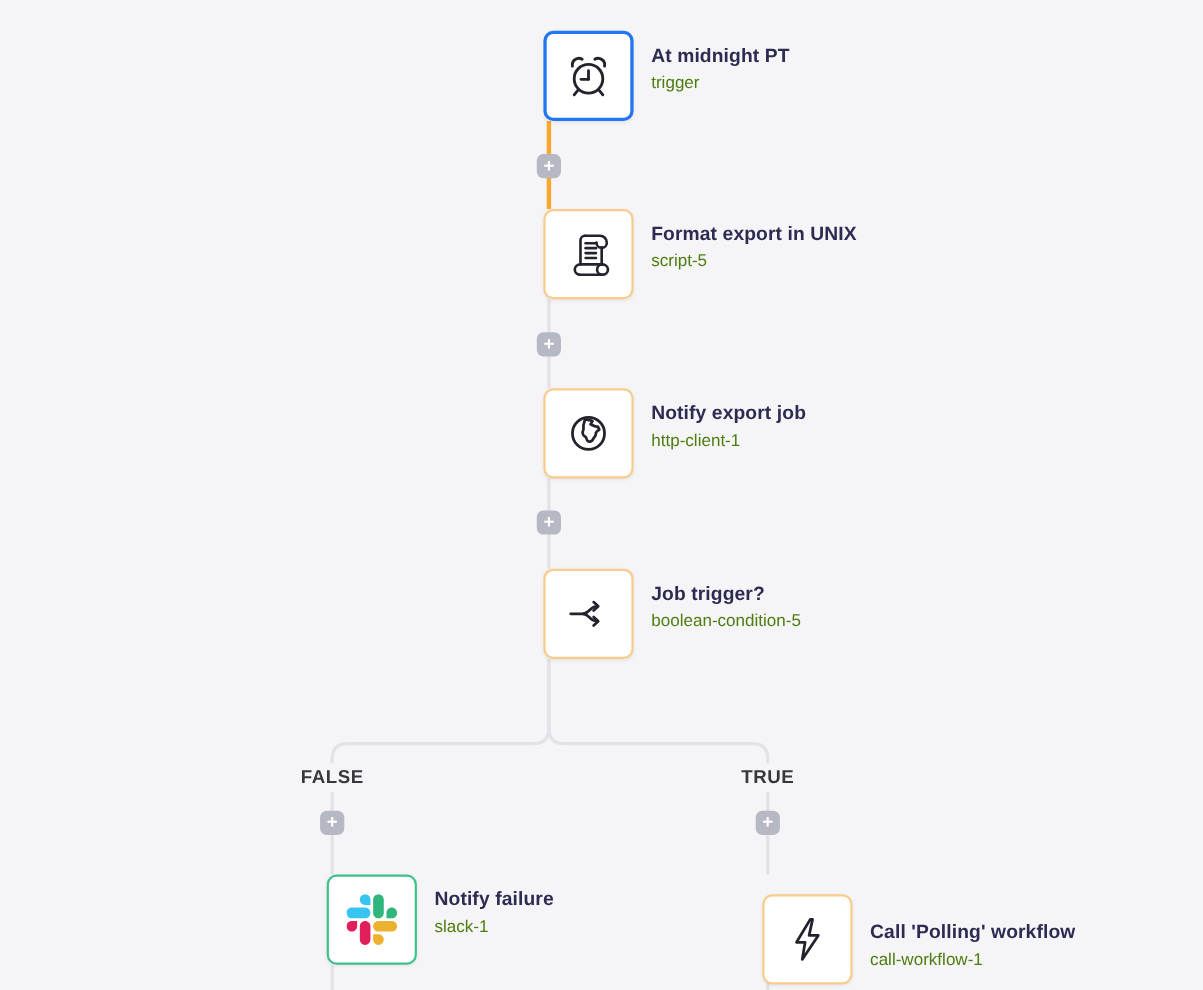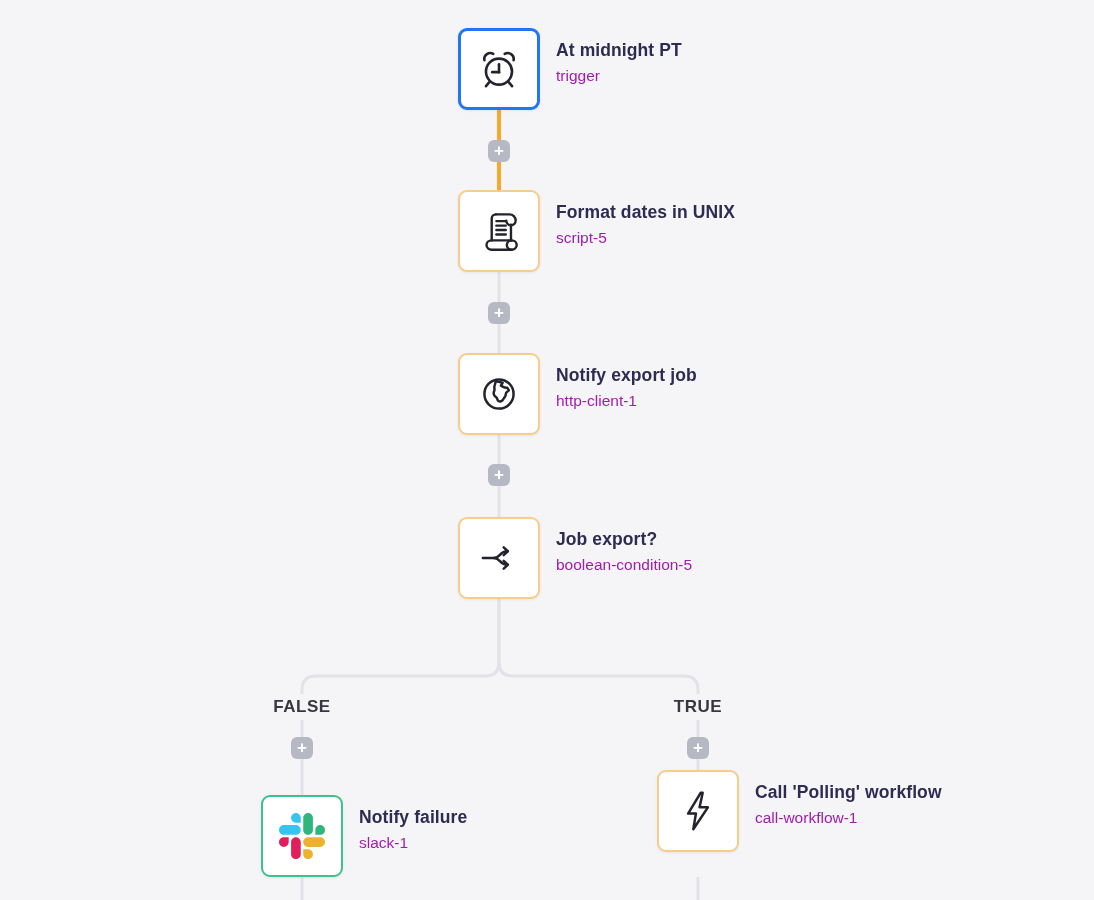--- a/index.html
+++ b/index.html
@@ -22,20 +22,21 @@
     pointer-events: none;
     z-index: 1;
   }
   
   .node-row {
     position: absolute;
     display: flex;
     align-items: flex-start;
     z-index: 3;
     cursor: pointer;
+    margin-left: 36px;
   }
   .node-box {
     width: 82px;
     height: 82px;
     background: #ffffff;
     border-radius: 9px;
     display: flex;
     align-items: center;
     justify-content: center;
     box-sizing: border-box;
@@ -53,21 +54,21 @@
   .node-title {
     font-size: 17.5px;
     font-weight: 700;
     color: #2e2b52;
     line-height: 1.25;
     letter-spacing: 0.1px;
   }
   .node-subtitle {
     font-size: 15.5px;
     font-weight: 400;
-    color: #a21caf;
+    color: #4d7c0f;
     line-height: 1.25;
     margin-top: 4px;
   }
   
   .add-btn {
     position: absolute;
     width: 22px;
     height: 22px;
     background: #b6b9c3;
     border-radius: 6px;
@@ -139,21 +140,21 @@
         <path d="M35.5 18 V33"></path>
         <path d="M35.5 33 H17 c-2.8 0 -5 2 -5 4.5 c0 2.5 2.2 4.5 5 4.5 h19 c2.8 0 5 -2 5 -4.5 c0 -2.5 -2.2 -4.5 -5 -4.5"></path>
         <path d="M36 42 a4.5 4.5 0 0 1 0 -9"></path>
         <path d="M21.5 14.5 h9"></path>
         <path d="M21.5 18.8 h9"></path>
         <path d="M21.5 23.1 h9"></path>
         <path d="M21.5 27.4 h9"></path>
       </svg>
     </div>
     <div class="node-text">
-      <div class="node-title">Format dates in UNIX</div>
+      <div class="node-title">Format export in UNIX</div>
       <div class="node-subtitle">script-5</div>
     </div>
   </div>
 
   <div class="node-row" style="left:458px; top:353px;">
     <div class="node-box border-amber">
       <svg class="icon-svg" width="50" height="50" viewBox="0 0 48 48" fill="none" stroke="#23232e" stroke-width="2.4" stroke-linecap="round" stroke-linejoin="round">
         <circle cx="24" cy="24" r="14"></circle>
         <path d="M21 11.5 c2.5 1.5 5 .3 6.5 1.8 l-1.7 2.7 c2 1 3.6 2.5 6.2 2 l1.4 2.6 c-1.5 1.5 -3 1.6 -3 4 c0 2 -1.6 2.6 -2.5 4.6 c-.8 1.7 -3 2.5 -4.5 1.5 c-1.5 -1 -.5 -3 -2.5 -4 c-2 -1 -2.5 -3.6 -1.5 -5.6 c.8 -1.7 -.5 -3.5 .5 -5.5 c.5 -1.2 .7 -2.9 1.1 -4.1 z"></path>
       </svg>
@@ -168,41 +169,41 @@
     <div class="node-box border-amber">
       <svg class="icon-svg" width="50" height="50" viewBox="0 0 48 48" fill="none" stroke="#23232e" stroke-width="2.4" stroke-linecap="round" stroke-linejoin="round">
         <path d="M8.5 24 H19.5"></path>
         <path d="M19.5 24 c6 -0.5 5 -6.5 12.5 -6.5"></path>
         <path d="M28.5 13.8 L32.5 17.5 L28.5 21.2"></path>
         <path d="M19.5 24 c6 0.5 5 6.5 12.5 6.5"></path>
         <path d="M28.5 26.8 L32.5 30.5 L28.5 34.2"></path>
       </svg>
     </div>
     <div class="node-text">
-      <div class="node-title">Job export?</div>
+      <div class="node-title">Job trigger?</div>
       <div class="node-subtitle">boolean-condition-5</div>
     </div>
   </div>
 
   <div class="node-row" style="left:261px; top:795px;">
     <div class="node-box border-green">
       <svg class="icon-svg" width="46" height="46" viewBox="0 0 122.8 122.8">
         <path d="M25.8 77.6c0 7.1-5.8 12.9-12.9 12.9S0 84.7 0 77.6s5.8-12.9 12.9-12.9h12.9v12.9zM32.3 77.6c0-7.1 5.8-12.9 12.9-12.9s12.9 5.8 12.9 12.9v32.3c0 7.1-5.8 12.9-12.9 12.9s-12.9-5.8-12.9-12.9V77.6z" fill="#E01E5A"></path>
         <path d="M45.2 25.8c-7.1 0-12.9-5.8-12.9-12.9S38.1 0 45.2 0s12.9 5.8 12.9 12.9v12.9H45.2zM45.2 32.3c7.1 0 12.9 5.8 12.9 12.9s-5.8 12.9-12.9 12.9H12.9C5.8 58.1 0 52.3 0 45.2s5.8-12.9 12.9-12.9h32.3z" fill="#36C5F0"></path>
         <path d="M97 45.2c0-7.1 5.8-12.9 12.9-12.9s12.9 5.8 12.9 12.9-5.8 12.9-12.9 12.9H97V45.2zM90.5 45.2c0 7.1-5.8 12.9-12.9 12.9s-12.9-5.8-12.9-12.9V12.9C64.7 5.8 70.5 0 77.6 0s12.9 5.8 12.9 12.9v32.3z" fill="#2EB67D"></path>
         <path d="M77.6 97c7.1 0 12.9 5.8 12.9 12.9s-5.8 12.9-12.9 12.9-12.9-5.8-12.9-12.9V97h12.9zM77.6 90.5c-7.1 0-12.9-5.8-12.9-12.9s5.8-12.9 12.9-12.9h32.3c7.1 0 12.9 5.8 12.9 12.9s-5.8 12.9-12.9 12.9H77.6z" fill="#ECB22E"></path>
       </svg>
     </div>
     <div class="node-text">
       <div class="node-title">Notify failure</div>
       <div class="node-subtitle">slack-1</div>
     </div>
   </div>
 
-  <div class="node-row" style="left:657px; top:770px;">
+  <div class="node-row" style="left:657px; top:813px;align-items:center;">
     <div class="node-box border-amber">
       <svg class="icon-svg" width="50" height="50" viewBox="0 0 48 48" fill="none" stroke="#23232e" stroke-width="2.4" stroke-linecap="round" stroke-linejoin="round">
         <path d="M26.5 6.5 L14.5 26.5 h7.5 L19.5 41.5 L33.5 20.5 h-8 L28.5 6.5 z"></path>
       </svg>
     </div>
     <div class="node-text">
       <div class="node-title">Call 'Polling' workflow</div>
       <div class="node-subtitle">call-workflow-1</div>
     </div>
   </div>

